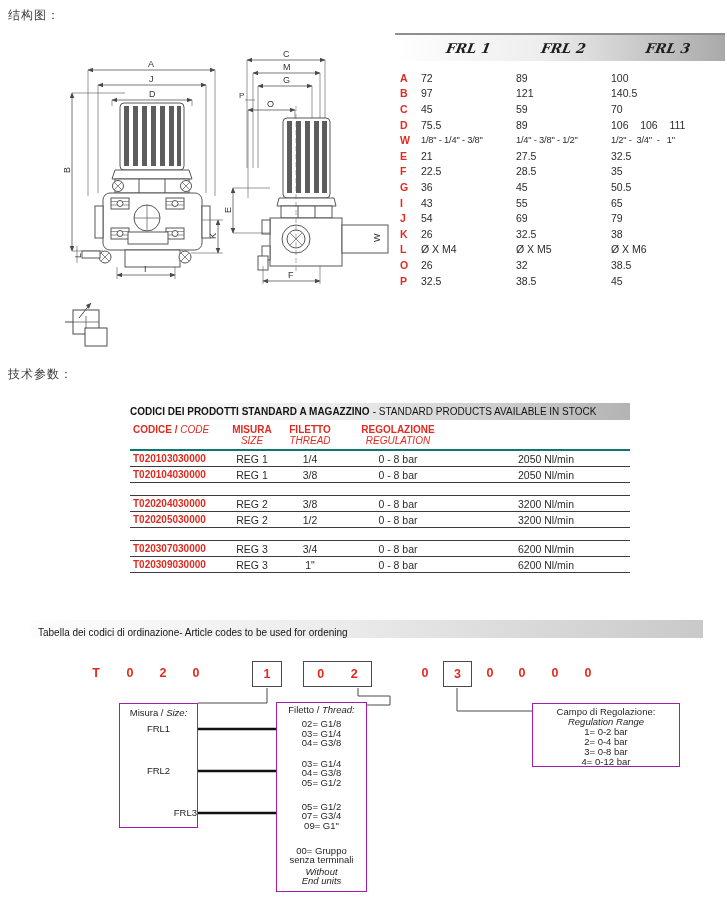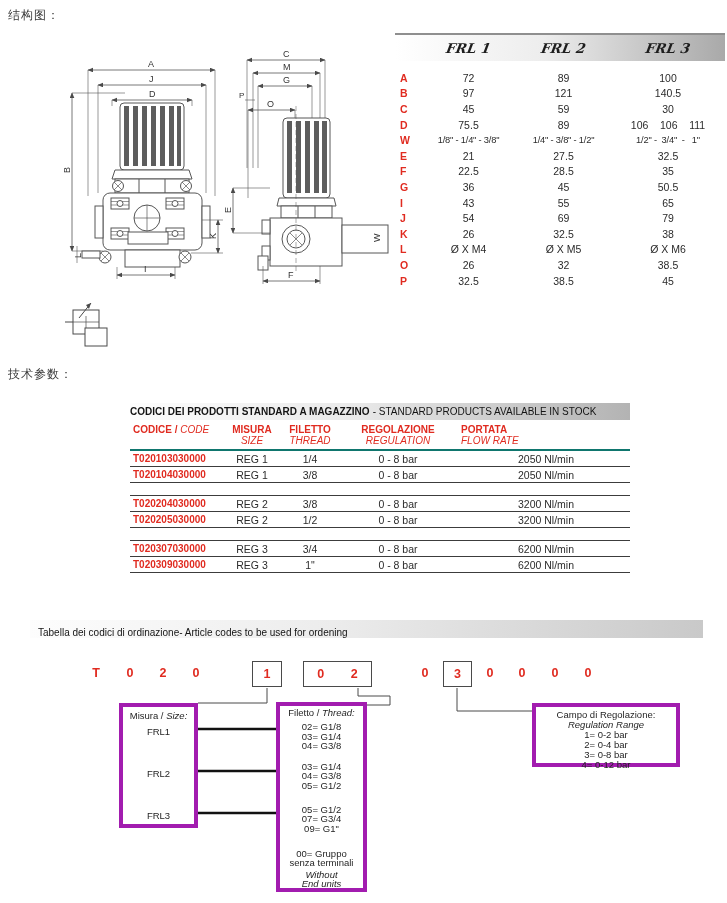--- a/index.html
+++ b/index.html
@@ -6,42 +6,42 @@
   body{width:727px;height:903px;position:relative;font-family:"Liberation Sans",sans-serif;color:#2b2b2b;overflow:hidden;}
   .abs{position:absolute;}
   .cn-label{font-size:12px;color:#3a3a3a;letter-spacing:1px;}
   
   .dimtable{position:absolute;left:395px;top:33px;width:330px;}
   .dimhead{height:26px;border-top:2px solid #8f8f8f;background:linear-gradient(90deg,#ffffff 0%,#ededed 45%,#a9a9a9 100%);display:grid;grid-template-columns:26px 95px 95px 114px;align-items:center;}
   .dimhead .fr{font-family:"DejaVu Serif",serif;font-style:italic;font-weight:bold;font-size:13.5px;color:#1d1d1d;text-align:center;transform:skewX(-10deg);}
   .dimrows{margin-top:9px;}
   .dimrow{display:grid;grid-template-columns:26px 95px 95px 114px;height:15.6px;align-items:center;font-size:10.5px;}
   .dimrow .lbl{color:#e02b20;font-weight:bold;padding-left:5px;}
-  .dimrow .val{text-align:center;color:#2b2b2b;white-space:pre;}
+  .dimrow .val{text-align:left;color:#2b2b2b;white-space:pre;}
   .dimrow.small .val{font-size:9.3px;letter-spacing:-0.2px;}
   
   .stocktable{position:absolute;left:130px;top:403px;width:500px;}
   .band{height:17px;background:linear-gradient(90deg,#fdfdfd 0%,#e9e9e9 45%,#b3b3b3 100%);display:flex;align-items:center;font-size:10px;color:#141414;white-space:nowrap;}
   .band .bt{font-weight:bold;}
   .band .bi{margin-left:3px;}
   .sthead{display:grid;grid-template-columns:92px 60px 56px 120px 172px;padding:5px 0 3px 0;border-bottom:2px solid #0f766e;color:#e02b20;font-size:10px;line-height:10.5px;}
   .sthead .hc{text-align:center;}
   .sthead .hl{text-align:left;padding-left:3px;}
   .sthead .it{font-weight:bold;}
   .sthead .en{font-style:italic;}
   .strow{display:grid;grid-template-columns:92px 60px 56px 120px 172px;height:15px;align-items:center;border-bottom:1px solid #3c3c3c;font-size:10.5px;}
   .strow .code{color:#e02b20;font-weight:bold;padding-left:3px;font-size:10px;}
   .strow .c{text-align:center;}
   .strow .l{text-align:center;padding-left:4px;}
   .stgap{height:12px;border-bottom:1px solid #3c3c3c;}
   
   .ordband{position:absolute;left:30px;top:620px;width:673px;height:18px;background:linear-gradient(90deg,#fdfdfd 0%,#ececec 45%,#c9c9c9 100%);display:flex;align-items:flex-end;font-size:10px;color:#141414;white-space:nowrap;padding-left:8px;box-sizing:border-box;}
   .cdigit{position:absolute;top:666px;width:20px;text-align:center;color:#e02b20;font-weight:bold;font-size:12.5px;}
   .codebox{position:absolute;top:661px;height:26px;border:1px solid #4a4a4a;display:flex;align-items:center;justify-content:space-around;color:#e02b20;font-weight:bold;font-size:12.5px;box-sizing:border-box;}
-  .obox{position:absolute;border:4px solid #a21caf;box-sizing:border-box;font-size:9.5px;color:#1f1f1f;background:#fff;}
+  .obox{position:absolute;border:1px solid #a21caf;box-sizing:border-box;font-size:9.5px;color:#1f1f1f;background:#fff;}
   .obox .ttl{text-align:center;padding-top:3px;}
   .obox .ital{font-style:italic;}
   .sizeitem{position:absolute;width:100%;text-align:center;font-size:9.5px;}
   .tcol{display:flex;flex-direction:column;align-items:center;line-height:9.3px;}
   .tcol .g{margin-top:12px;}
   .tcol .g3{margin-top:15px;}
   .tcol .f{margin-top:16px;}
   .campo{display:flex;flex-direction:column;align-items:center;line-height:10px;padding-top:3px;}
   svg text{font-family:"Liberation Sans",sans-serif;}
 </style>
@@ -231,21 +231,21 @@
     <div class="dimrow">
         <span class="lbl">B</span>
         <span class="val">97</span>
         <span class="val">121</span>
         <span class="val">140.5</span>
       </div>
     <div class="dimrow">
         <span class="lbl">C</span>
         <span class="val">45</span>
         <span class="val">59</span>
-        <span class="val">30</span>
+        <span class="val">70</span>
       </div>
     <div class="dimrow">
         <span class="lbl">D</span>
         <span class="val">75.5</span>
         <span class="val">89</span>
         <span class="val">106    106    111</span>
       </div>
     <div class="dimrow small">
         <span class="lbl">W</span>
         <span class="val">1/8" - 1/4" - 3/8"</span>
@@ -322,24 +322,20 @@
         <div class="it">MISURA</div>
         <div class="en">SIZE</div>
       </div>
     <div class="hc">
         <div class="it">FILETTO</div>
         <div class="en">THREAD</div>
       </div>
     <div class="hc">
         <div class="it">REGOLAZIONE</div>
         <div class="en">REGULATION</div>
-      </div>
-    <div class="hl">
-        <div class="it">PORTATA</div>
-        <div class="en">FLOW RATE</div>
       </div>
   </div>
   <div class="strow">
       <span class="code">T020103030000</span>
       <span class="c">REG 1</span>
       <span class="c">1/4</span>
       <span class="c">0 - 8 bar</span>
       <span class="l">2050 Nl/min</span>
     </div>
   <div class="strow">
@@ -422,21 +418,21 @@
     <line x1="185" y1="163" x2="284" y2="163"></line>
     <polygon points="176,163 187,158.5 187,167.5" stroke="none"></polygon>
     <polygon points="293,163 282,158.5 282,167.5" stroke="none"></polygon>
   </g>
 </svg>
 
 <div class="obox" style="left:119px;top:703px;width:79px;height:125px;">
   <div class="ttl"><span>Misura / </span><span class="ital">Size:</span></div>
   <div class="sizeitem" style="top:19px;">FRL1</div>
   <div class="sizeitem" style="top:61px;">FRL2</div>
-  <div class="sizeitem" style="top:103px;">FRL3</div>
+  <div class="sizeitem" style="top:103px;text-align:right;">FRL3</div>
 </div>
 
 <div class="obox tcol" style="left:276px;top:702px;width:91px;height:190px;">
   <div class="ttl" style="padding-top:2px;"><span>Filetto / </span><span class="ital">Thread:</span></div>
   <div style="margin-top:5px;">02= G1/8</div>
   <div>03= G1/4</div>
   <div>04= G3/8</div>
   <div class="g">03= G1/4</div>
   <div>04= G3/8</div>
   <div>05= G1/2</div>

